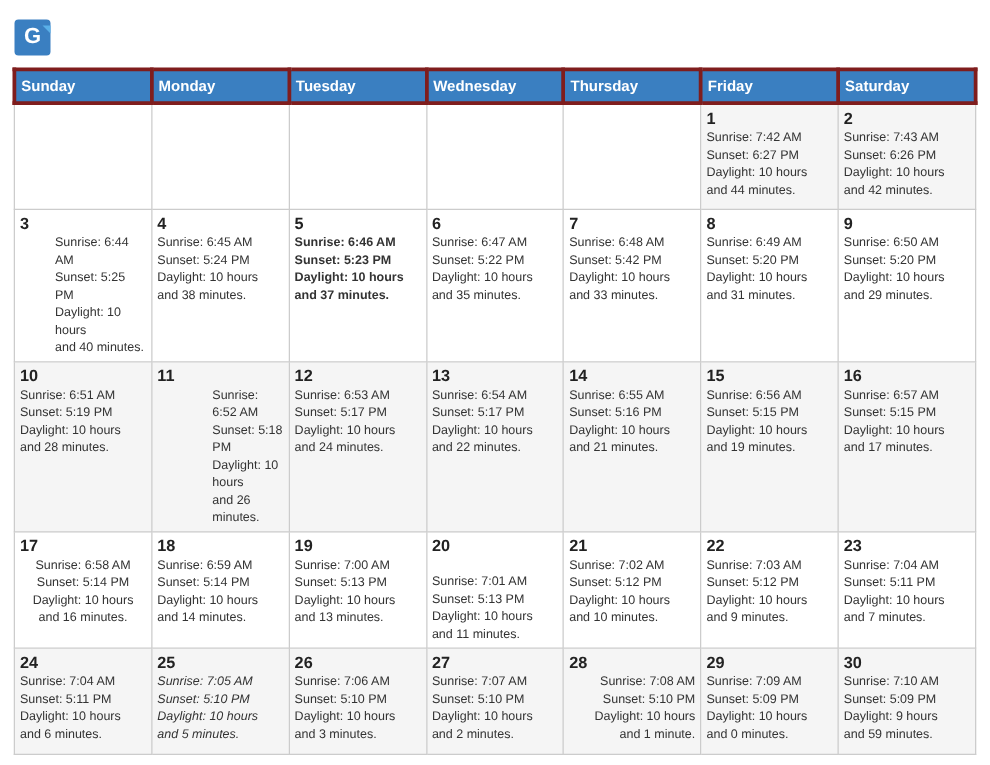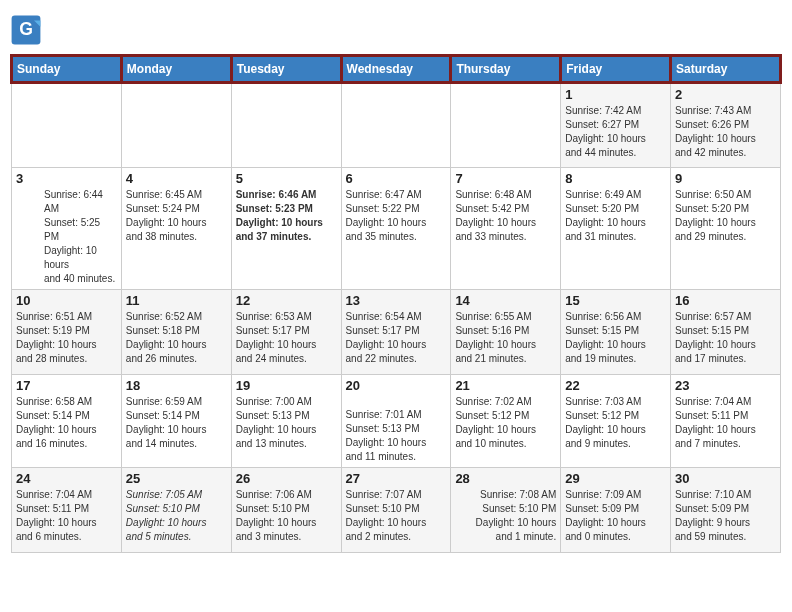--- a/index.html
+++ b/index.html
@@ -198,21 +198,21 @@
       <tr>
         <td>
           <span class="day-num">10</span>
           <div class="day-info" style="white-space: pre-line;">Sunrise: 6:51 AM
 Sunset: 5:19 PM
 Daylight: 10 hours
 and 28 minutes.</div>
         </td>
         <td>
           <span class="day-num">11</span>
-          <div class="day-info" style="white-space: pre-line;">Sunrise: 6:52 AM
+          <div class="day-info" style="white-space: pre-line; margin-left: 44px;">Sunrise: 6:52 AM
 Sunset: 5:18 PM
 Daylight: 10 hours
 and 26 minutes.</div>
         </td>
         <td>
           <span class="day-num">12</span>
           <div class="day-info" style="white-space: pre-line;">Sunrise: 6:53 AM
 Sunset: 5:17 PM
 Daylight: 10 hours
 and 24 minutes.</div>
@@ -242,21 +242,21 @@
           <span class="day-num">16</span>
           <div class="day-info" style="white-space: pre-line;">Sunrise: 6:57 AM
 Sunset: 5:15 PM
 Daylight: 10 hours
 and 17 minutes.</div>
         </td>
       </tr>
       <tr>
         <td>
           <span class="day-num">17</span>
-          <div class="day-info" style="white-space: pre-line;">Sunrise: 6:58 AM
+          <div class="day-info" style="white-space: pre-line; text-align: center;">Sunrise: 6:58 AM
 Sunset: 5:14 PM
 Daylight: 10 hours
 and 16 minutes.</div>
         </td>
         <td>
           <span class="day-num">18</span>
           <div class="day-info" style="white-space: pre-line;">Sunrise: 6:59 AM
 Sunset: 5:14 PM
 Daylight: 10 hours
 and 14 minutes.</div>

